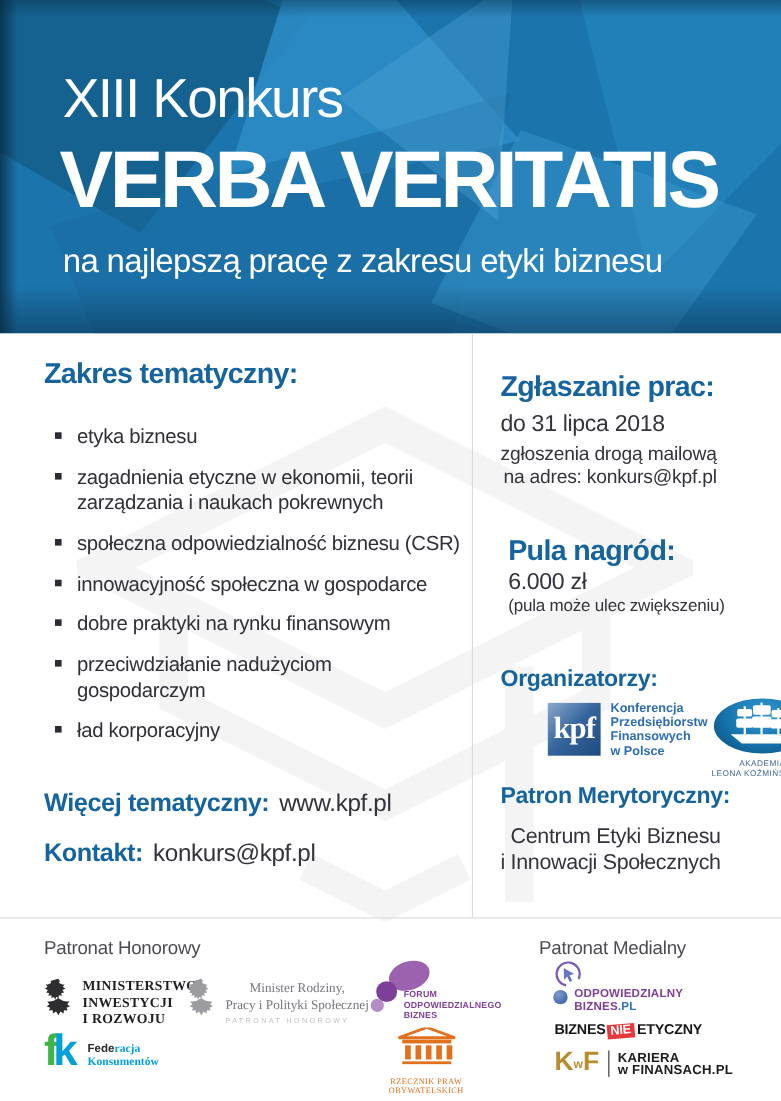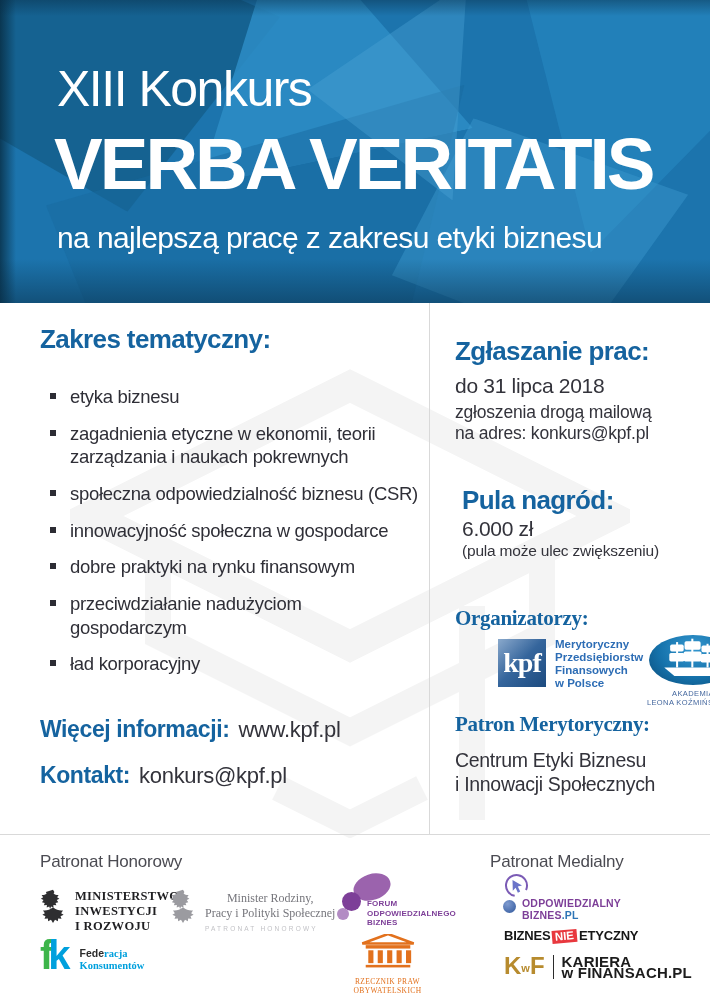--- a/index.html
+++ b/index.html
@@ -27,22 +27,22 @@
 
   
   .wm { position:absolute; left:70px; top:368px; width:560px; height:470px; }
 
   
   .vline { position:absolute; left:429px; top:303px; width:1px; height:531px; background:#d9d9d9; }
   .hline { position:absolute; left:0; top:834px; width:710px; height:1px; background:#d9d9d9; }
 
   
   .sec-h  { color:#15639f; font-weight:700; font-size:26px; letter-spacing:-0.6px; white-space:nowrap; }
-  .sec-h2 { color:#15639f; font-weight:700; font-size:21px; letter-spacing:-0.3px; white-space:nowrap;font-family:Liberation Serif, serif; }
-  .dark   { color:#33333b; }
+  .sec-h2 { color:#15639f; font-weight:700; font-size:21px; letter-spacing:-0.3px; white-space:nowrap; }
+  .dark   { color:#33333b;text-align:right; }
 
   .topics-h { left:40px; top:324px; }
   .topic-list { left:44px; top:385px; width:380px; list-style:none; }
   .topic-list li { position:relative; padding-left:26px; margin-bottom:13px; font-size:18.5px; letter-spacing:-0.3px; line-height:1.28; color:#2f2f37; }
   .topic-list .blt { position:absolute; left:6px; top:8px; width:6px; height:6px; background:#2c2c34; }
   .topic-list .txt { white-space:pre-line; }
 
   .sub-h   { left:455px; top:336px; }
   .deadline { left:455px; top:374px; font-size:21px; letter-spacing:-0.3px; }
   .sub-mail { left:455px; top:402px; font-size:17.5px; line-height:21px; letter-spacing:-0.2px; }
@@ -110,21 +110,21 @@
   .ob-txt { position:absolute; left:19px; top:26px; font-size:10.5px; font-weight:800; line-height:11.5px; letter-spacing:.2px; }
   .ob-l1, .ob-l2a { color:#7d3f98; } .ob-l2b { color:#2e75b6; }
 
   .bne { left:504px; top:928px; font-size:13px; font-weight:800; color:#161616; letter-spacing:-0.2px; white-space:nowrap; }
   .bne-nie { display:inline-block; background:#e8383e; color:#fff; padding:0 3px 1px 3px; margin:0 2px; transform:rotate(-5deg); font-size:11.5px; }
 
   .kwf { left:504px; top:954px; display:flex; align-items:center; }
   .kwf-mark { color:#b78b2e; font-weight:700; font-size:24px; line-height:24px; letter-spacing:0; }
   .kwf-w { font-size:11px; font-weight:700; vertical-align:2px; }
   .kwf-sep { width:1px; height:24px; background:#2b2b2b; margin:0 8px; }
-  .kwf-txt { font-size:15px; font-weight:800; color:#1c1c1c; line-height:11.5px; letter-spacing:.2px; }
+  .kwf-txt { font-size:12px; font-weight:800; color:#1c1c1c; line-height:11.5px; letter-spacing:.2px; }
 </style>
 </head>
 <body>
 
 <div class="poster">
 
   <div class="hero">
     <div class="shp s1"></div>
     <div class="shp s2"></div>
     <div class="shp s3"></div>
@@ -158,21 +158,21 @@
 zarządzania i naukach pokrewnych</span></li>
     <li><span class="blt"></span><span class="txt">społeczna odpowiedzialność biznesu (CSR)</span></li>
     <li><span class="blt"></span><span class="txt">innowacyjność społeczna w gospodarce</span></li>
     <li><span class="blt"></span><span class="txt">dobre praktyki na rynku finansowym</span></li>
     <li><span class="blt"></span><span class="txt">przeciwdziałanie nadużyciom
 gospodarczym</span></li>
     <li><span class="blt"></span><span class="txt">ład korporacyjny</span></li>
   </ul>
 
   <div class="abs info-more">
-    <span class="info-label">Więcej informacji:</span><span class="info-value">www.kpf.pl</span>
+    <span class="info-label">Więcej tematyczny:</span><span class="info-value">www.kpf.pl</span>
   </div>
   <div class="abs info-contact">
     <span class="info-label">Kontakt:</span><span class="info-value">konkurs@kpf.pl</span>
   </div>
 
   <div class="abs sec-h sub-h">Zgłaszanie prac:</div>
   <div class="abs dark deadline">do 31 lipca 2018</div>
   <div class="abs dark sub-mail">
     <div>zgłoszenia drogą mailową</div>
     <div>na adres: konkurs@kpf.pl</div>
@@ -180,21 +180,21 @@
 
   <div class="abs sec-h prize-h">Pula nagród:</div>
   <div class="abs dark prize-amt">6.000 zł</div>
   <div class="abs dark prize-note">(pula może ulec zwiększeniu)</div>
 
   <div class="abs sec-h2 org-h">Organizatorzy:</div>
   <div class="abs org-logos">
     <div class="kpf-box">kpf</div>
     <div class="kpf-text">
       <span class="kpf-reg">®</span>
-      <div>Merytoryczny</div>
+      <div>Konferencja</div>
       <div>Przedsiębiorstw</div>
       <div>Finansowych</div>
       <div>w Polsce</div>
     </div>
     <div class="alk">
       <div class="alk-ellipse">
         <svg viewBox="0 0 44 26" style="position:absolute;left:4px;top:2px;width:80px;height:44px">
           <g fill="#ffffff">
             <rect x="12" y="3" width="1.2" height="15"></rect>
               <rect x="21" y="1" width="1.2" height="17"></rect>

